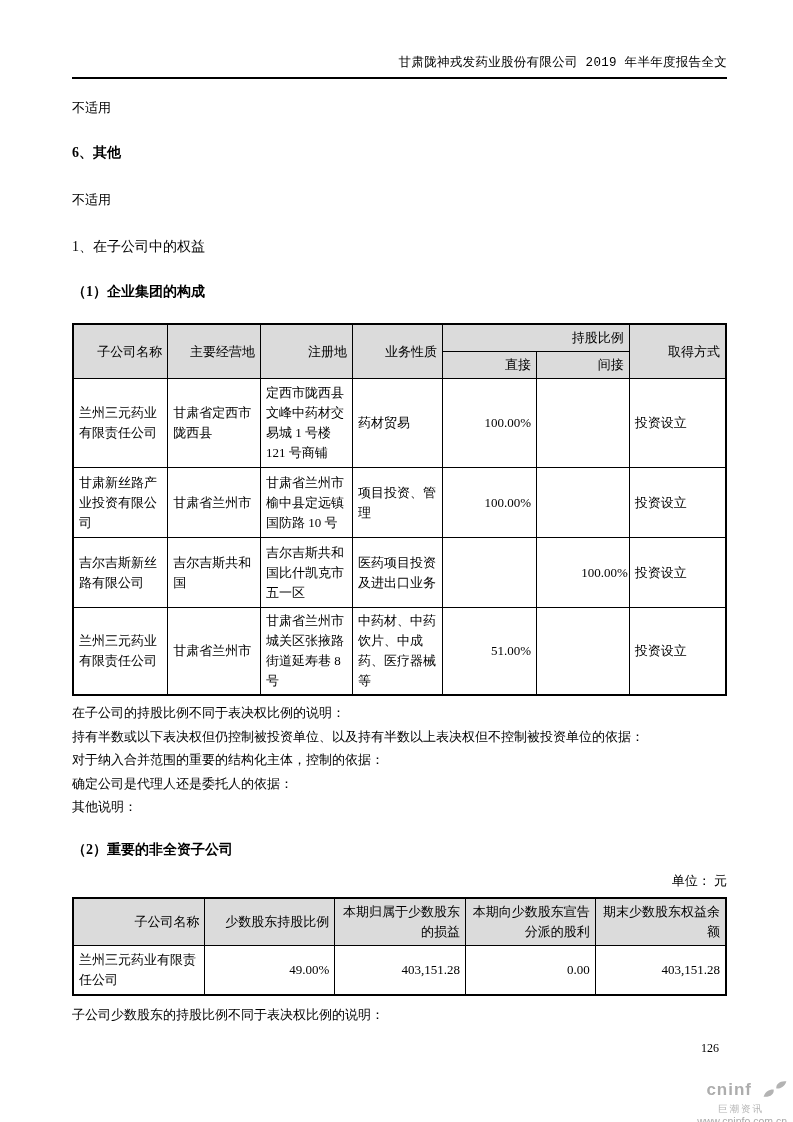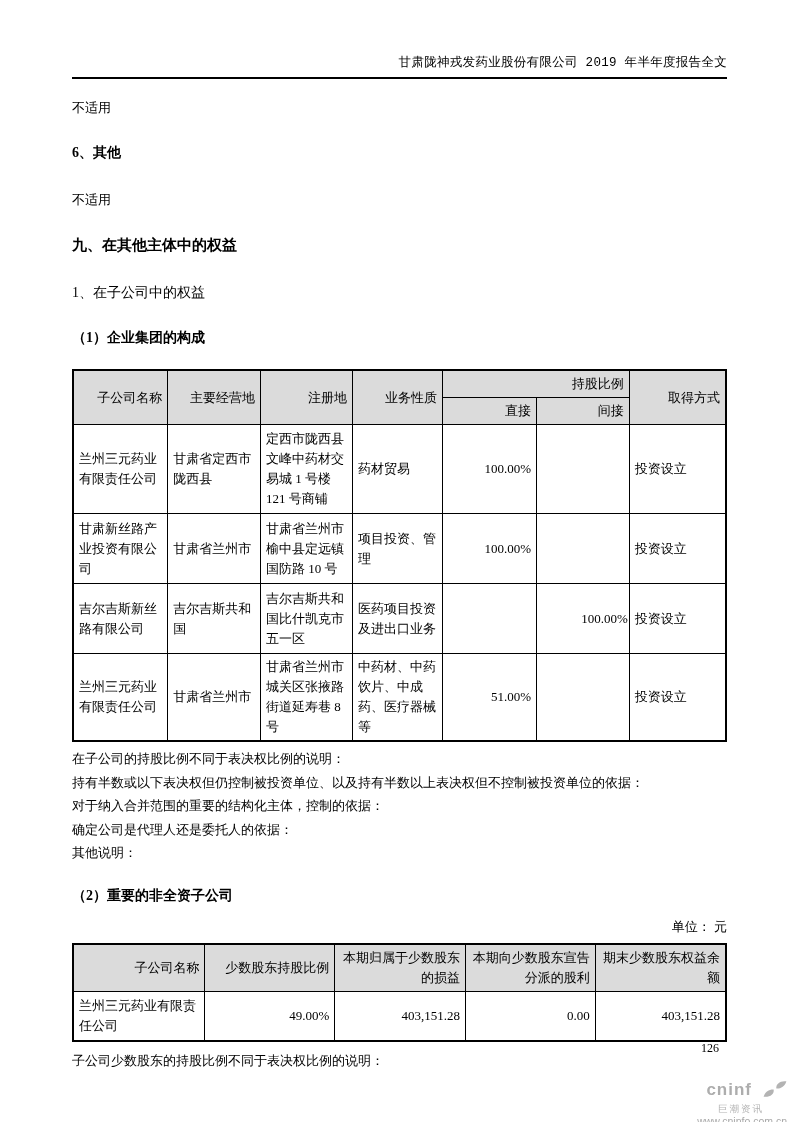--- a/index.html
+++ b/index.html
@@ -122,21 +122,20 @@
   <div class="content">
 
     <div class="doc-header">甘肃陇神戎发药业股份有限公司 2019 年半年度报告全文</div>
 
     <div class="na">不适用</div>
 
     <div class="h-sub2">6、其他</div>
 
     <div class="na2">不适用</div>
 
-    <div class="h-sec">九、在其他主体中的权益</div>
 
     <div class="h-sub">1、在子公司中的权益</div>
 
     <div class="h-sub2">（1）企业集团的构成</div>
 
     <table class="dtable t1">
       <colgroup>
         <col style="width:14.5%">
           <col style="width:14.2%">
           <col style="width:14.1%">

